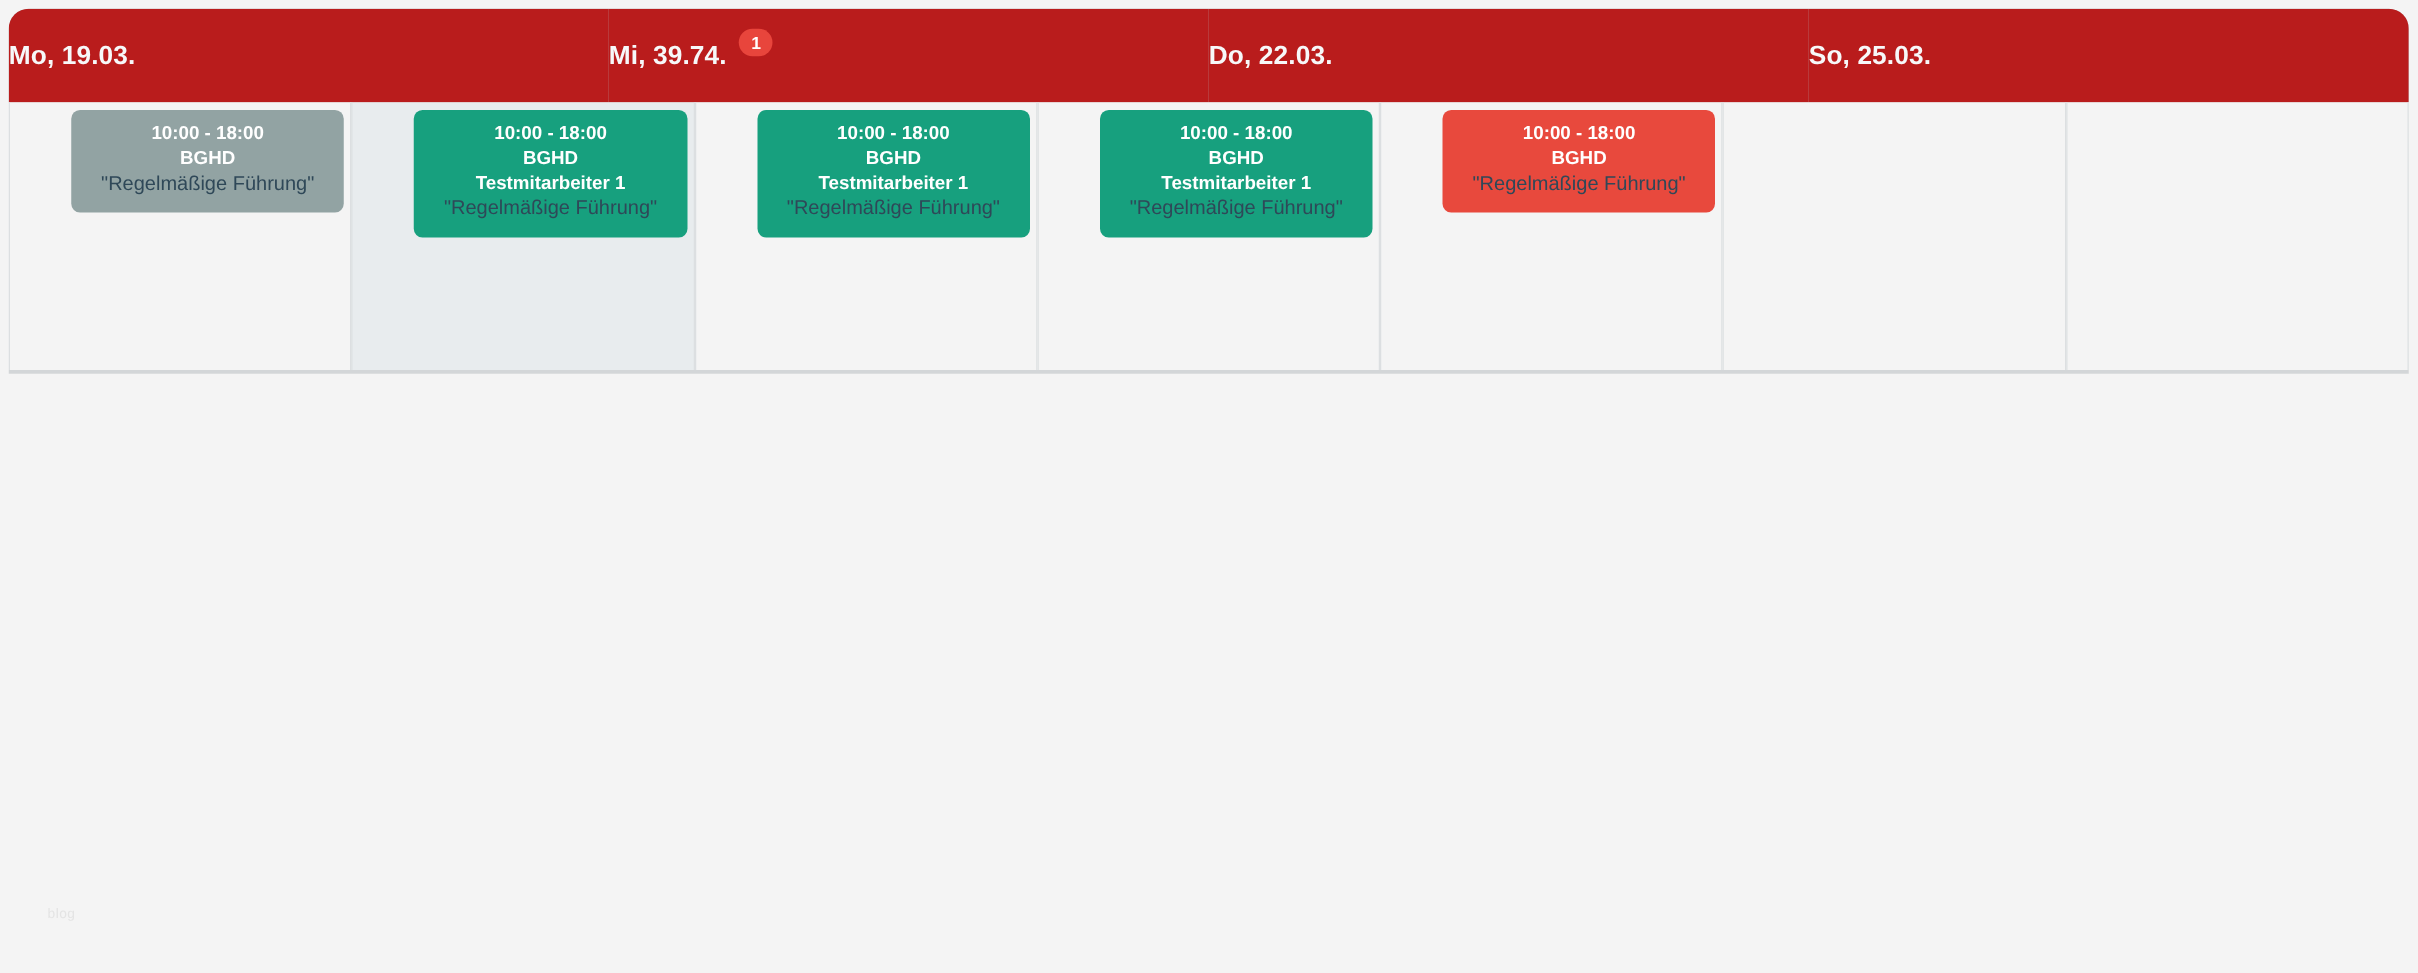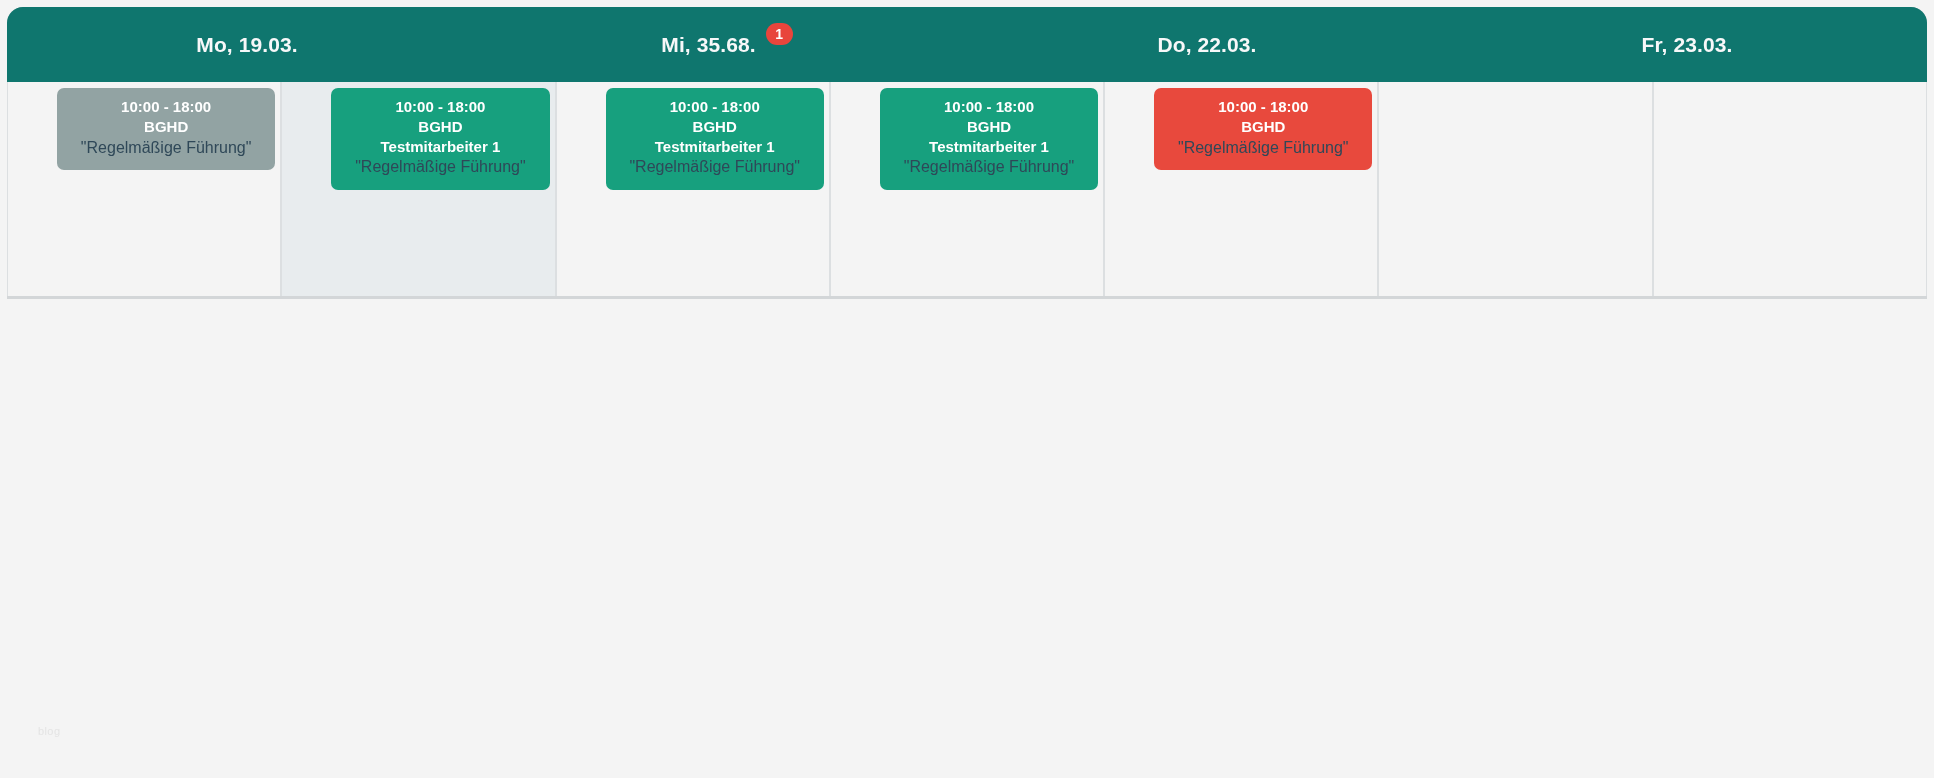--- a/index.html
+++ b/index.html
@@ -34,23 +34,23 @@
     background: #bcc3c7;
     border-top-left-radius: 16px;
     border-top-right-radius: 16px;
     overflow: hidden;
   }
   .day-head {
     flex: 1 1 0;
     position: relative;
     display: flex;
     align-items: center;
-    justify-content: center;
+    justify-content: flex-start;
     gap: 10px;
-    background: #0f766e;
+    background: #b91c1c;
   }
   .day-head-label {
     color: #f7f8f9;
     font-size: 21px;
     font-weight: bold;
     letter-spacing: 0.1px;
     white-space: nowrap;
   }
   .day-badge {
     display: inline-flex;
@@ -133,29 +133,29 @@
 <div id="page">
 
   <div class="calendar">
 
     <div class="cal-header">
       <div class="day-head">
         <span class="day-head-label">Mo, 19.03.</span>
 
       </div>
       <div class="day-head">
-        <span class="day-head-label">Mi, 35.68.</span>
+        <span class="day-head-label">Mi, 39.74.</span>
         <span class="day-badge">1</span>
       </div>
       <div class="day-head">
         <span class="day-head-label">Do, 22.03.</span>
 
       </div>
       <div class="day-head">
-        <span class="day-head-label">Fr, 23.03.</span>
+        <span class="day-head-label">So, 25.03.</span>
 
       </div>
     </div>
 
     <div class="cal-body">
 
       <div class="day-col first">
         <div class="event gray">
           <span class="ev-line">10:00 - 18:00</span>
           <span class="ev-line">BGHD</span>

